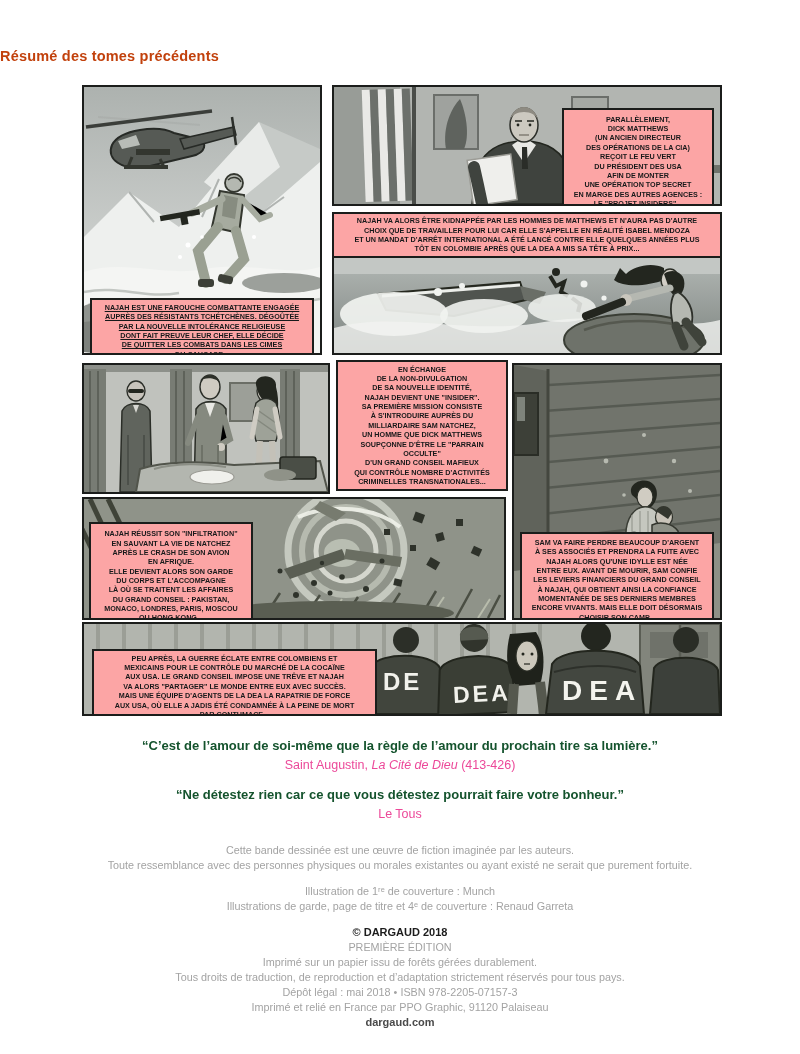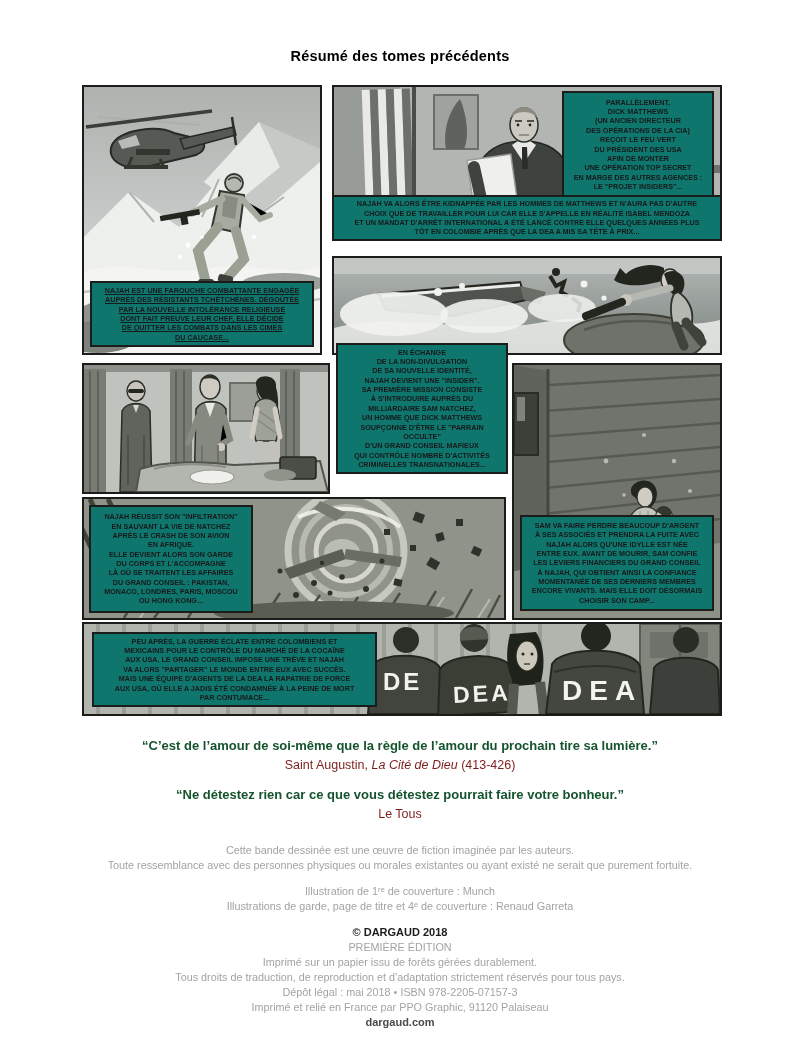--- a/index.html
+++ b/index.html
@@ -1,28 +1,28 @@
 <!DOCTYPE html>
 <html><head>
 <meta charset="utf-8">
 <style>
   html,body{margin:0;padding:0;}
   body{background:#ffffff;font-family:"Liberation Sans",sans-serif;}
   .page{position:relative;width:800px;height:1054px;background:#ffffff;overflow:hidden;}
-  .page-title{position:absolute;left:0;top:48px;width:100%;text-align:center;
-    font-size:14.5px;font-weight:bold;color:#000000;letter-spacing:.2px;}
+  .page-title{position:absolute;left:0;top:48px;width:100%;text-align:left;
+    font-size:14.5px;font-weight:bold;color:#c2410c;letter-spacing:.2px;}
   .panel{position:absolute;border:2px solid #1b1d1b;box-sizing:border-box;overflow:hidden;background:#c8cbc6;}
   .panel svg{display:block;}
-  .caption{position:absolute;background:#0f766e;border:2px solid #1b1d1b;box-sizing:border-box;
+  .caption{position:absolute;background:#fca5a5;border:2px solid #1b1d1b;box-sizing:border-box;
     color:#17191a;font-family:"Liberation Sans",sans-serif;font-size:7.2px;font-weight:bold;
     line-height:1.3;text-align:center;white-space:pre-line;
-    display:flex;align-items:center;justify-content:center;padding:3px 4px;z-index:5;}
+    display:flex;align-items:center;justify-content:center;padding:3px 4px;z-index:5;margin-top:17px;}
   .textcol{position:absolute;left:0;top:738px;width:100%;text-align:center;}
   .quote{font-size:13px;font-weight:bold;color:#14532d;margin:0 0 5px 0;}
-  .attrib{font-size:12.5px;color:#7f1d1d;margin:0 0 15px 0;}
+  .attrib{font-size:12.5px;color:#ec4899;margin:0 0 15px 0;}
   .attrib i{font-style:italic;}
   .muted{font-size:10.8px;color:#a3a3a3;margin:0 0 3px 0;}
   .gap-s{height:8px;} .gap-m{height:11px;}
   .copyright{font-size:11px;font-weight:bold;color:#1c1c1c;margin:0 0 2.5px 0;}
   .website{font-size:11px;font-weight:bold;color:#4a4a4a;margin-top:1px;}
 </style>
 </head>
 <body>
 
 <div class="page">

